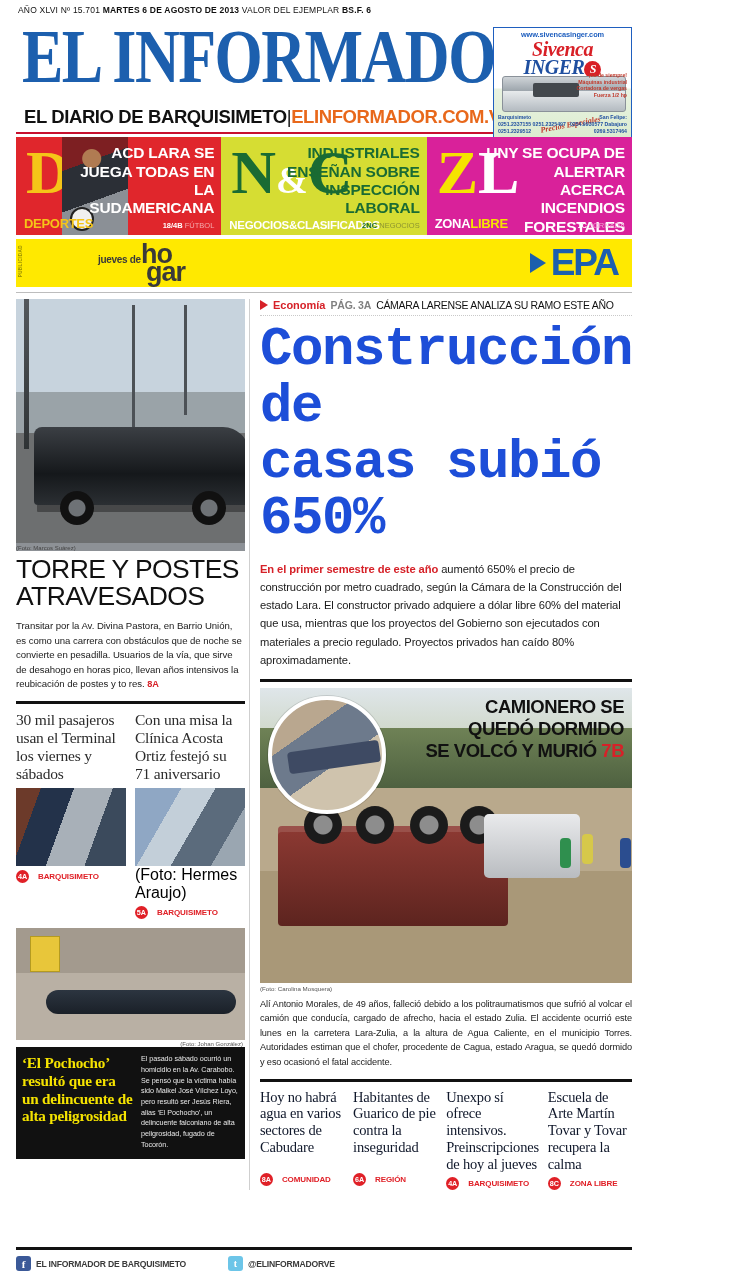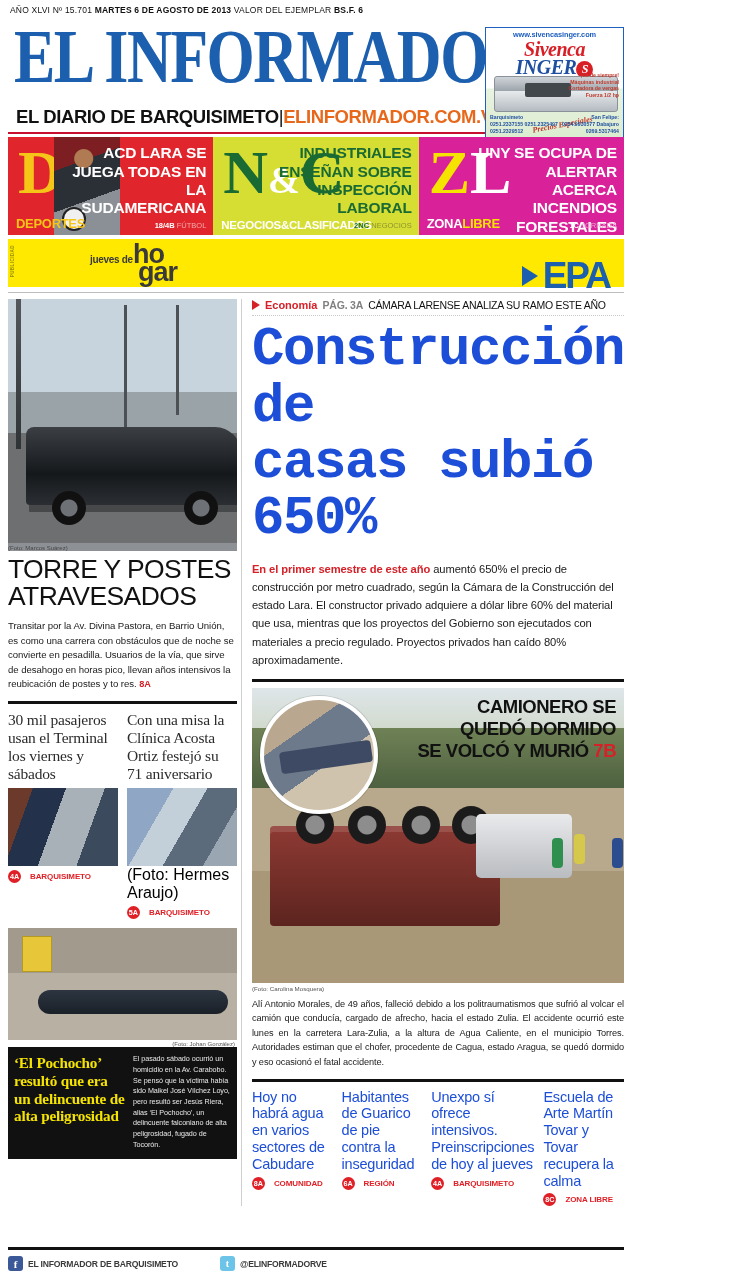--- a/index.html
+++ b/index.html
@@ -2,21 +2,21 @@
 <html><head>
 <meta charset="utf-8">
 <style>
   * { box-sizing: border-box; margin: 0; padding: 0; }
   html, body {
     width: 750px; height: 1279px;
     background: #ffffff;
     font-family: "Liberation Sans", sans-serif;
     overflow: hidden;
   }
-  .page { position: relative; width: 632px; height: 1279px; background:#fff; }
+  .page { position: relative; width: 632px; height: 1279px; background:#fff;margin-left:8px; }
 
   
   .dateline {
     padding: 5px 8px 2px 10px;
     font-size: 8.5px; letter-spacing: .2px; color:#111;
     white-space: nowrap;
   }
   .dateline .b { font-weight: bold; }
   .dateline .n { font-weight: normal; }
 
@@ -160,21 +160,21 @@
     font-weight:bold;
   }
   .epa-hogar {
     margin-left: 82px; color:#3a3a3a; line-height:0.82;
     font-family:"Liberation Sans", sans-serif;
   }
   .epa-hogar .tiempo { font-size:10px; font-weight:bold; letter-spacing:-.3px; }
   .epa-hogar .ho { font-size:27px; font-weight:bold; letter-spacing:-1px; }
   .epa-hogar .gar { font-size:27px; font-weight:bold; letter-spacing:-1px; display:block; margin-left:48px; margin-top:-4px;}
   .epa-logo {
-    position:absolute; right: 14px; top: 18px;
+    position:absolute; right: 14px; top: 5px;
     display:flex; align-items:center; gap:5px;
   }
   .epa-tri {
     width:0;height:0;border-left:16px solid #1c5fae;
     border-top:10px solid transparent;border-bottom:10px solid transparent;
   }
   .epa-word {
     font-family:"Liberation Sans", sans-serif; font-weight:bold;
     font-size:37px; color:#1c5fae; letter-spacing:-2px; line-height:1;
   }
@@ -348,22 +348,22 @@
   .truck-credit { font-size:6.2px; color:#555; padding-top:2px; }
   .truck-body {
     font-size:9.2px; line-height:1.58; color:#1a1a1a; margin-top:5px;
     letter-spacing:-0.1px; text-align:justify;
   }
 
   .rule-black3 { height:3px; background:#111; margin-top: 9px; }
   .four-briefs { display:flex; gap:9px; margin-top: 7px; }
   .fb { flex:1 1 0; }
   .fb-hl {
-    font-family:Liberation Sans, sans-serif; font-size:14.5px; line-height:1.16;
-    color:#1d4ed8; letter-spacing:-0.2px; min-height: 80px;
+    font-family:Liberation Serif, serif; font-size:14.5px; line-height:1.16;
+    color:#0f172a; letter-spacing:-0.2px; min-height: 80px;
   }
 
   
   .footer {
     position:absolute; left:8px; right:8px; bottom:6px; height:26px;
     border-top:3px solid #111; display:flex; align-items:center; gap:8px;
     padding-top:4px;
   }
   .soc { display:flex; align-items:center; gap:5px; }
   .soc-ico {

